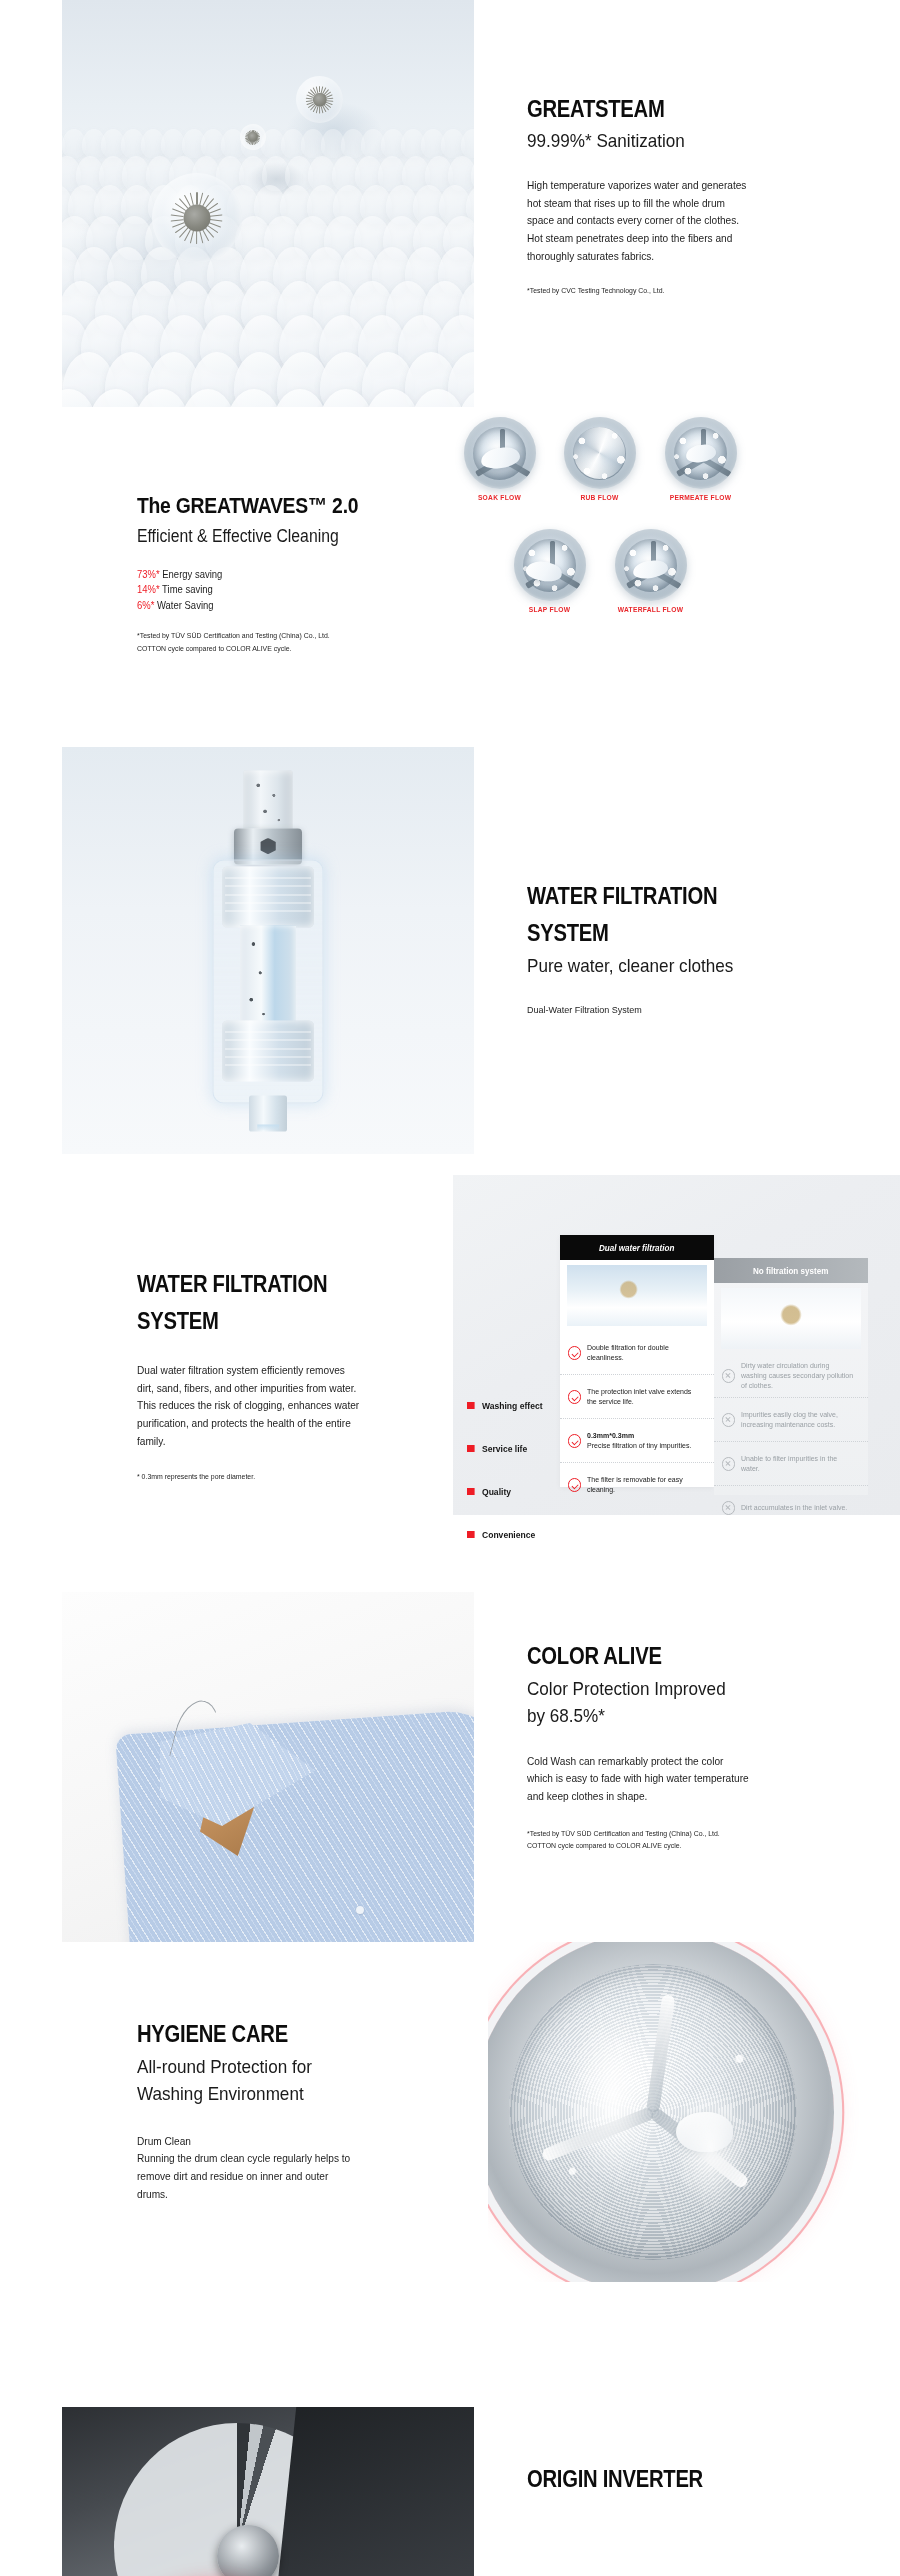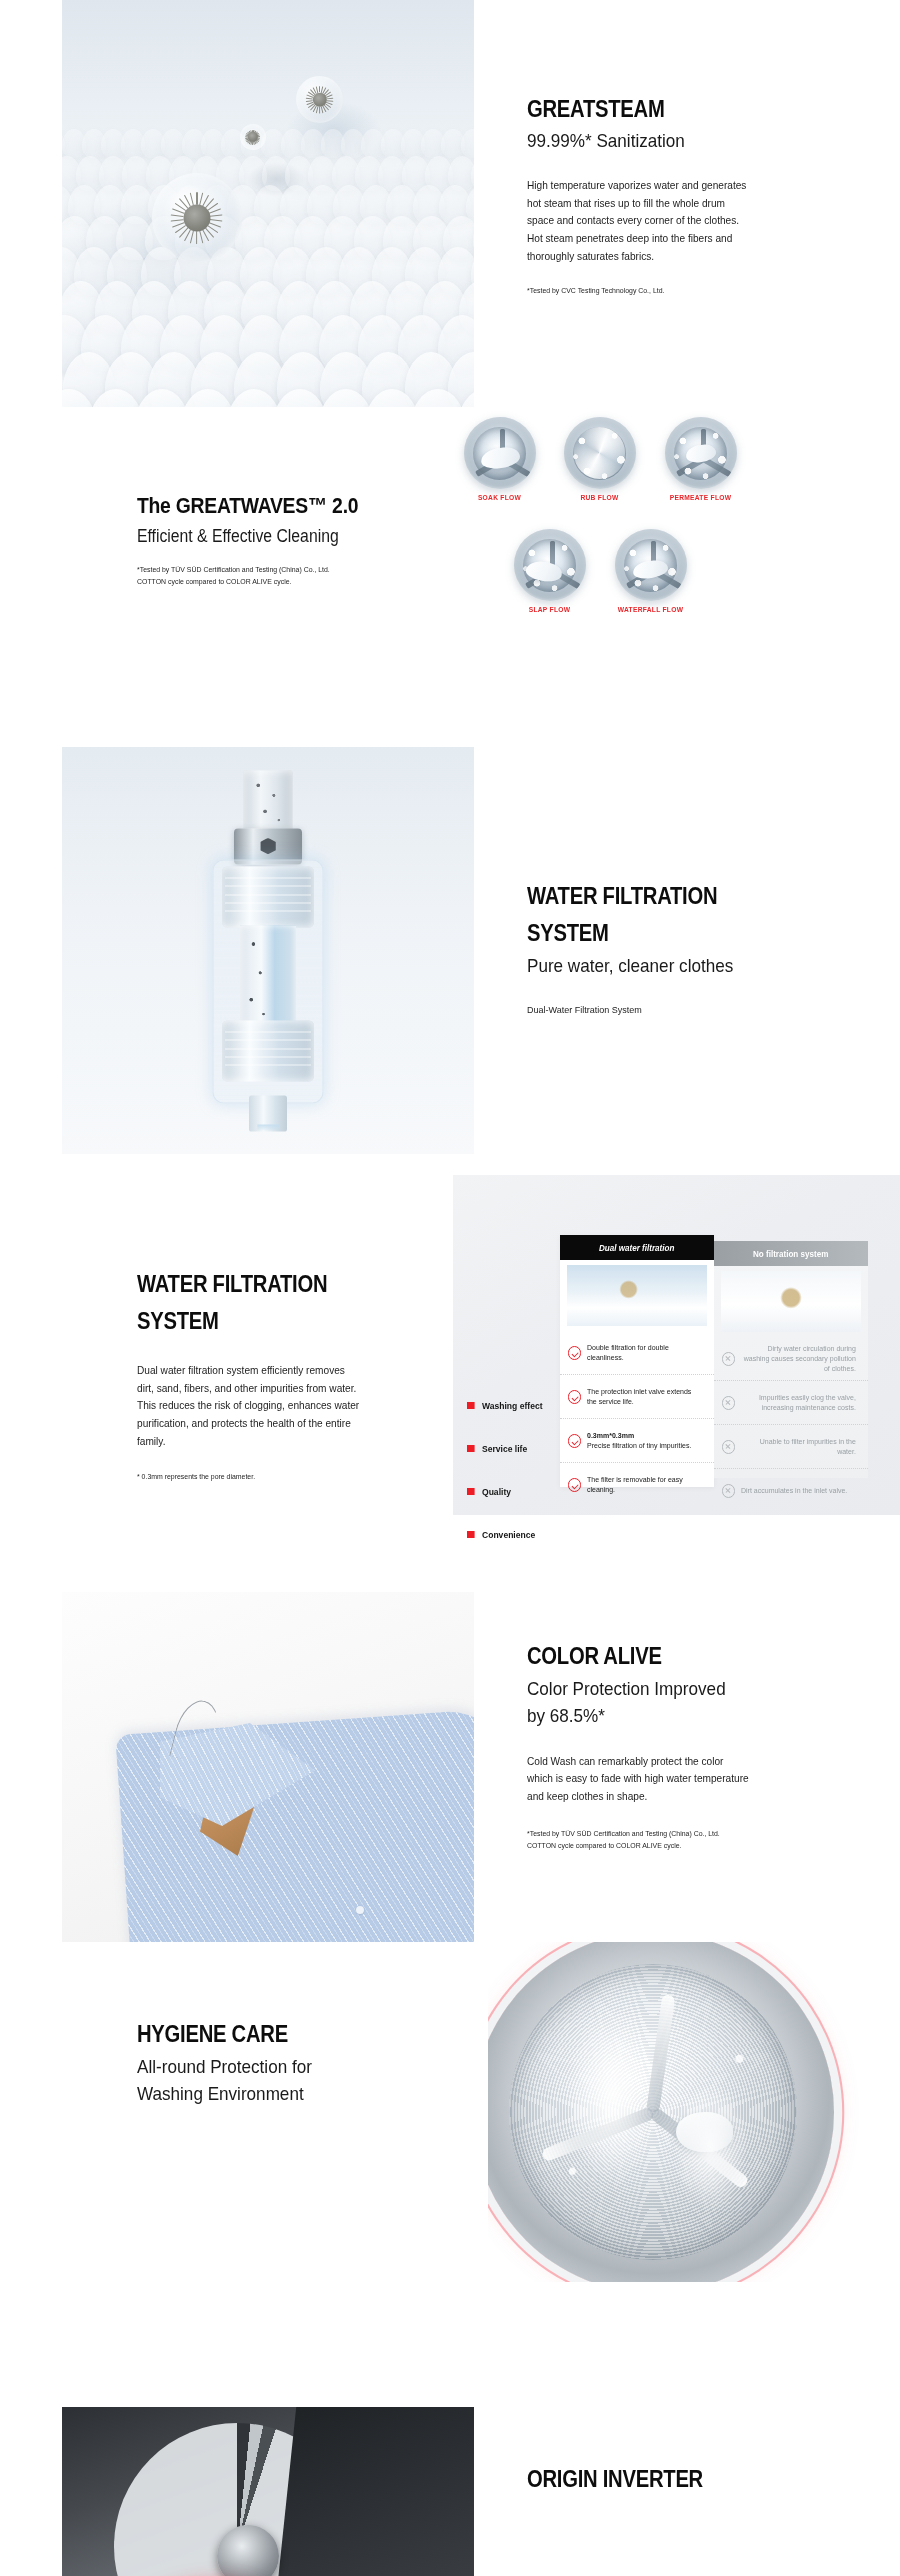--- a/index.html
+++ b/index.html
@@ -195,21 +195,21 @@
     background:linear-gradient(150deg,#f1f3f5 0%,#eceef1 40%,#e9ebee 100%);
   }
   .cmp{position:absolute;left:453px;top:81px;width:447px;height:252px;font-size:0;}
   .cmp-col-labels{position:absolute;left:14.4px;top:149px;width:103px;}
   .cmp-row-label{display:flex;align-items:center;height:43px;}
   .cmp-row-label .sq{width:7.7px;height:7.7px;background:#ee1c25;margin-right:6.7px;flex:0 0 auto;}
   .cmp-row-label span{font-size:9px;font-weight:bold;color:#151515;transform:scaleX(.95);transform-origin:left center;white-space:nowrap;}
 
   .cmp-card{position:absolute;top:0;}
   .cmp-card.good{left:107px;width:154px;background:#ffffff;height:252px;box-shadow:0 1px 5.2px rgba(0,0,0,.05);}
-  .cmp-card.bad{left:261px;width:154px;height:237px;top:6px;background:linear-gradient(180deg,#f4f5f7,#eef0f2);text-align:right;}
+  .cmp-card.bad{left:261px;width:154px;height:237px;top:23px;background:linear-gradient(180deg,#f4f5f7,#eef0f2);}
   .cmp-head{height:25px;display:flex;align-items:center;justify-content:center;}
   .cmp-card.good .cmp-head{background:#0a0a0a;font-style:italic;}
   .cmp-card.bad .cmp-head{background:linear-gradient(90deg,#9a9fa4,#b4b9bd);}
   .cmp-head span{font-size:8.5px;font-weight:bold;color:#fff;transform:scaleX(.95);}
   .cmp-thumb{height:61px;margin:5.2px 7.2px 0;}
   .cmp-card.good .cmp-thumb{
     background:
       radial-gradient(circle at 44% 40%, rgba(190,150,72,.55) 0 7.2px, rgba(190,150,72,0) 9.3px),
       linear-gradient(180deg,#cfe0ee 0%,#e8f1f7 42%,#ffffff 70%,#eaf2f8 100%);
   }
@@ -562,20 +562,31 @@
       <div class="h2" style="margin-top:6.7px;">99.99%* Sanitization</div>
       <p class="body-txt" style="margin-top:23px;width:242px;">High temperature vaporizes water and generates hot steam that rises up to fill the whole drum space and contacts every corner of the clothes. Hot steam penetrates deep into the fibers and thoroughly saturates fabrics.</p>
       <p class="note" style="margin-top:19.6px;">*Tested by CVC Testing Technology Co., Ltd.</p>
     </div>
   </div>
 
   <div class="sec" id="sec-waves">
     <div class="txt-col" style="left:137px;top:87px;width:289px;">
       <h1 class="h1" style="font-size:22px;">The GREATWAVES™ 2.0</h1>
       <div class="h2" style="margin-top:6.2px;font-size:17.5px;">Efficient &amp; Effective Cleaning</div>
+      <div style="margin-top:19.6px;">
+        <div class="sub-label" style="font-size:10.3px;line-height:1.52;">
+          <span style="color:#ee1c25;">73%*</span><span> Energy saving</span>
+        </div>
+        <div class="sub-label" style="font-size:10.3px;line-height:1.52;">
+          <span style="color:#ee1c25;">14%*</span><span> Time saving</span>
+        </div>
+        <div class="sub-label" style="font-size:10.3px;line-height:1.52;">
+          <span style="color:#ee1c25;">6%*</span><span> Water Saving</span>
+        </div>
+      </div>
       <div style="margin-top:16.5px;">
         <p class="note">*Tested by TÜV SÜD Certification and Testing (China) Co., Ltd.</p>
         <p class="note">COTTON cycle compared to COLOR ALIVE cycle.</p>
       </div>
     </div>
 
     <div class="flow-grid">
       <div class="flow-cell" style="left:0px;top:0px;width:93px;">
         <div class="drum">
           <div class="vane" style="transform:rotate(0deg);"></div>
@@ -773,20 +784,24 @@
             <i style="transform:rotate(248deg);"></i>
           </div>
           <div class="lifter"></div>
         </div>
       </div>
     </div>
     <div class="txt-col" style="left:137px;top:80px;width:289px;">
       <h1 class="h1">HYGIENE CARE</h1>
       <div class="h2" style="margin-top:7.2px;">All-round Protection for</div>
       <div class="h2" style="margin-top:3.1px;">Washing Environment</div>
+      <div style="margin-top:26px;">
+        <p class="body-txt">Drum Clean</p>
+        <p class="body-txt" style="width:242px;">Running the drum clean cycle regularly helps to remove dirt and residue on inner and outer drums.</p>
+      </div>
     </div>
   </div>
 
   <div class="sec" id="sec-inv">
     <div class="img-box motor-img">
       <div class="fan"></div>
       <div class="plate"></div>
       <div class="disc"></div>
 
       <div class="glow"></div>

